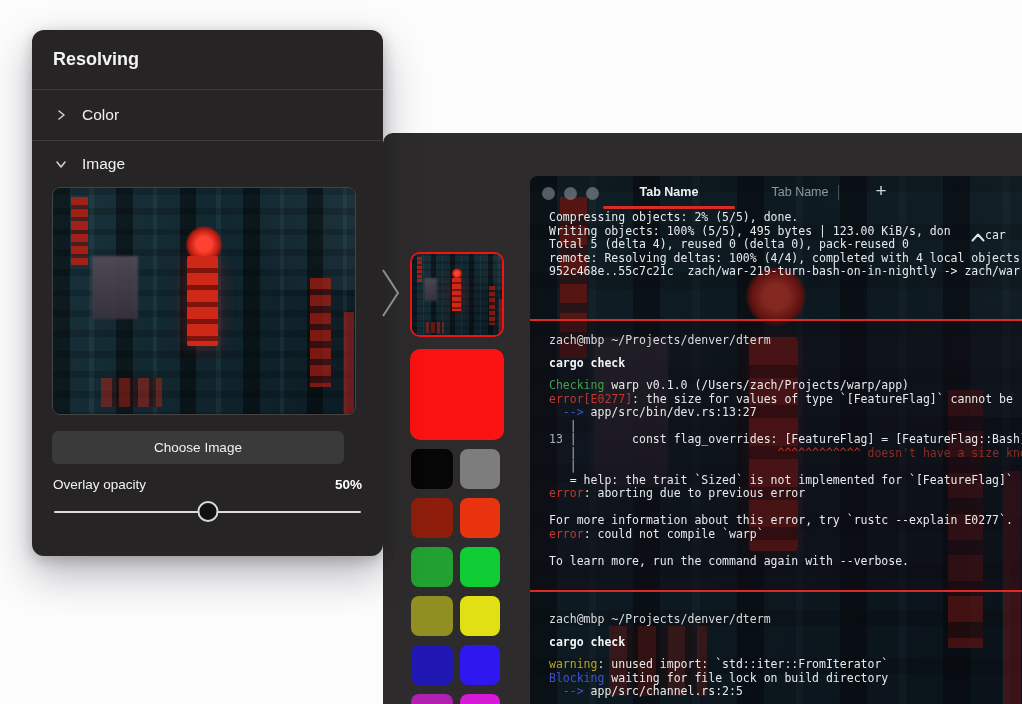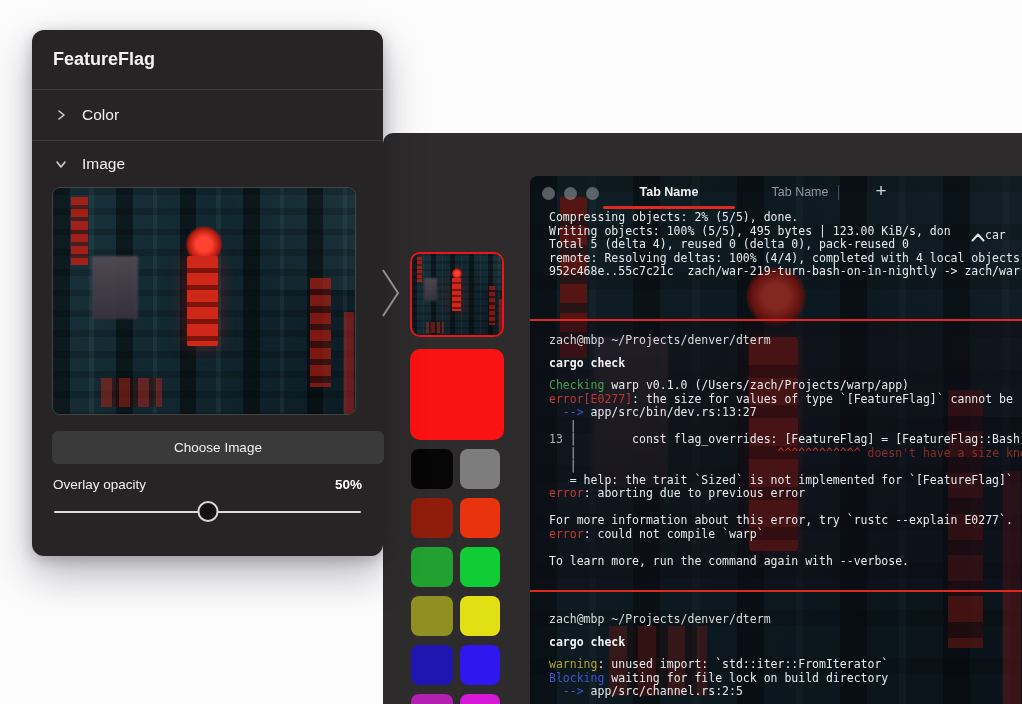--- a/index.html
+++ b/index.html
@@ -90,21 +90,21 @@
          border-radius:12px;box-shadow:0 18px 42px rgba(20,20,30,.30),0 4px 14px rgba(20,20,30,.22);}
   .panel-header{height:59px;display:flex;align-items:center;padding-left:21px;
                 font-size:18px;font-weight:600;color:#f3f3f3;}
   .divider{height:1px;background:#3d3b3b;}
   .section-row{display:flex;align-items:center;padding-left:23px;gap:15px;
                font-size:15.5px;font-weight:500;color:#efefef;cursor:pointer;}
   .row-color{height:50px;text-align:right;}
   .row-image{height:46px;}
   .img-preview{margin-left:20px;width:304px;height:228px;border-radius:8px;border:1px solid #444;
                position:relative;overflow:hidden;box-sizing:border-box;}
-  .choose-btn{display:block;margin:16px 0 0 20px;width:332px;height:33px;background:#3b3a3a;
+  .choose-btn{display:block;margin:16px 0 0 20px;width:292px;height:33px;background:#3b3a3a;
               border:none;border-radius:6px;color:#f1f1f1;font-size:13.5px;font-weight:500;
               font-family:"Liberation Sans",sans-serif;cursor:pointer;}
   .opacity-row{margin:13px 21px 0 21px;display:flex;justify-content:space-between;}
   .opacity-label{font-size:13.5px;font-weight:500;color:#f2f2f2;}
   .opacity-value{font-size:13.5px;font-weight:700;color:#ffffff;}
   .slider{position:relative;margin:9px 22px 0 22px;height:22px;cursor:pointer;}
   .slider-track{position:absolute;left:0;right:0;top:10px;height:2px;background:#dcdcdc;border-radius:2px;}
   .slider-knob{position:absolute;left:50%;top:0;transform:translateX(-50%);width:21px;height:21px;
                border-radius:50%;background:#121212;border:2px solid #d8d8d8;box-sizing:border-box;}
   .panel-notch{position:absolute;left:382px;top:269px;z-index:5;}
@@ -219,21 +219,21 @@
             <div class="tline"><span class="seg-yel">warning</span><span class="seg-w">: unused import: `std::iter::FromIterator`</span></div>
             <div class="tline"><span class="seg-blu">Blocking</span><span class="seg-w"> waiting for file lock on build directory</span></div>
             <div class="tline"><span class="seg-blu">  --&gt; </span><span class="seg-w">app/src/channel.rs:2:5</span></div>
             <div class="tline">&nbsp;</div>
           </div>
       </div>
     </div>
   </div>
 
   <div class="panel">
-    <div class="panel-header">FeatureFlag</div>
+    <div class="panel-header">Resolving</div>
     <div class="divider"></div>
 
     <div class="section-row row-color">
       <svg width="12" height="12" viewBox="0 0 12 12">
         <polyline points="4,2 9,6 4,10" fill="none" stroke="#d0d0d0" stroke-width="1.6" stroke-linecap="round" stroke-linejoin="round"></polyline>
       </svg>
       <span>Color</span>
     </div>
     <div class="divider"></div>
 

